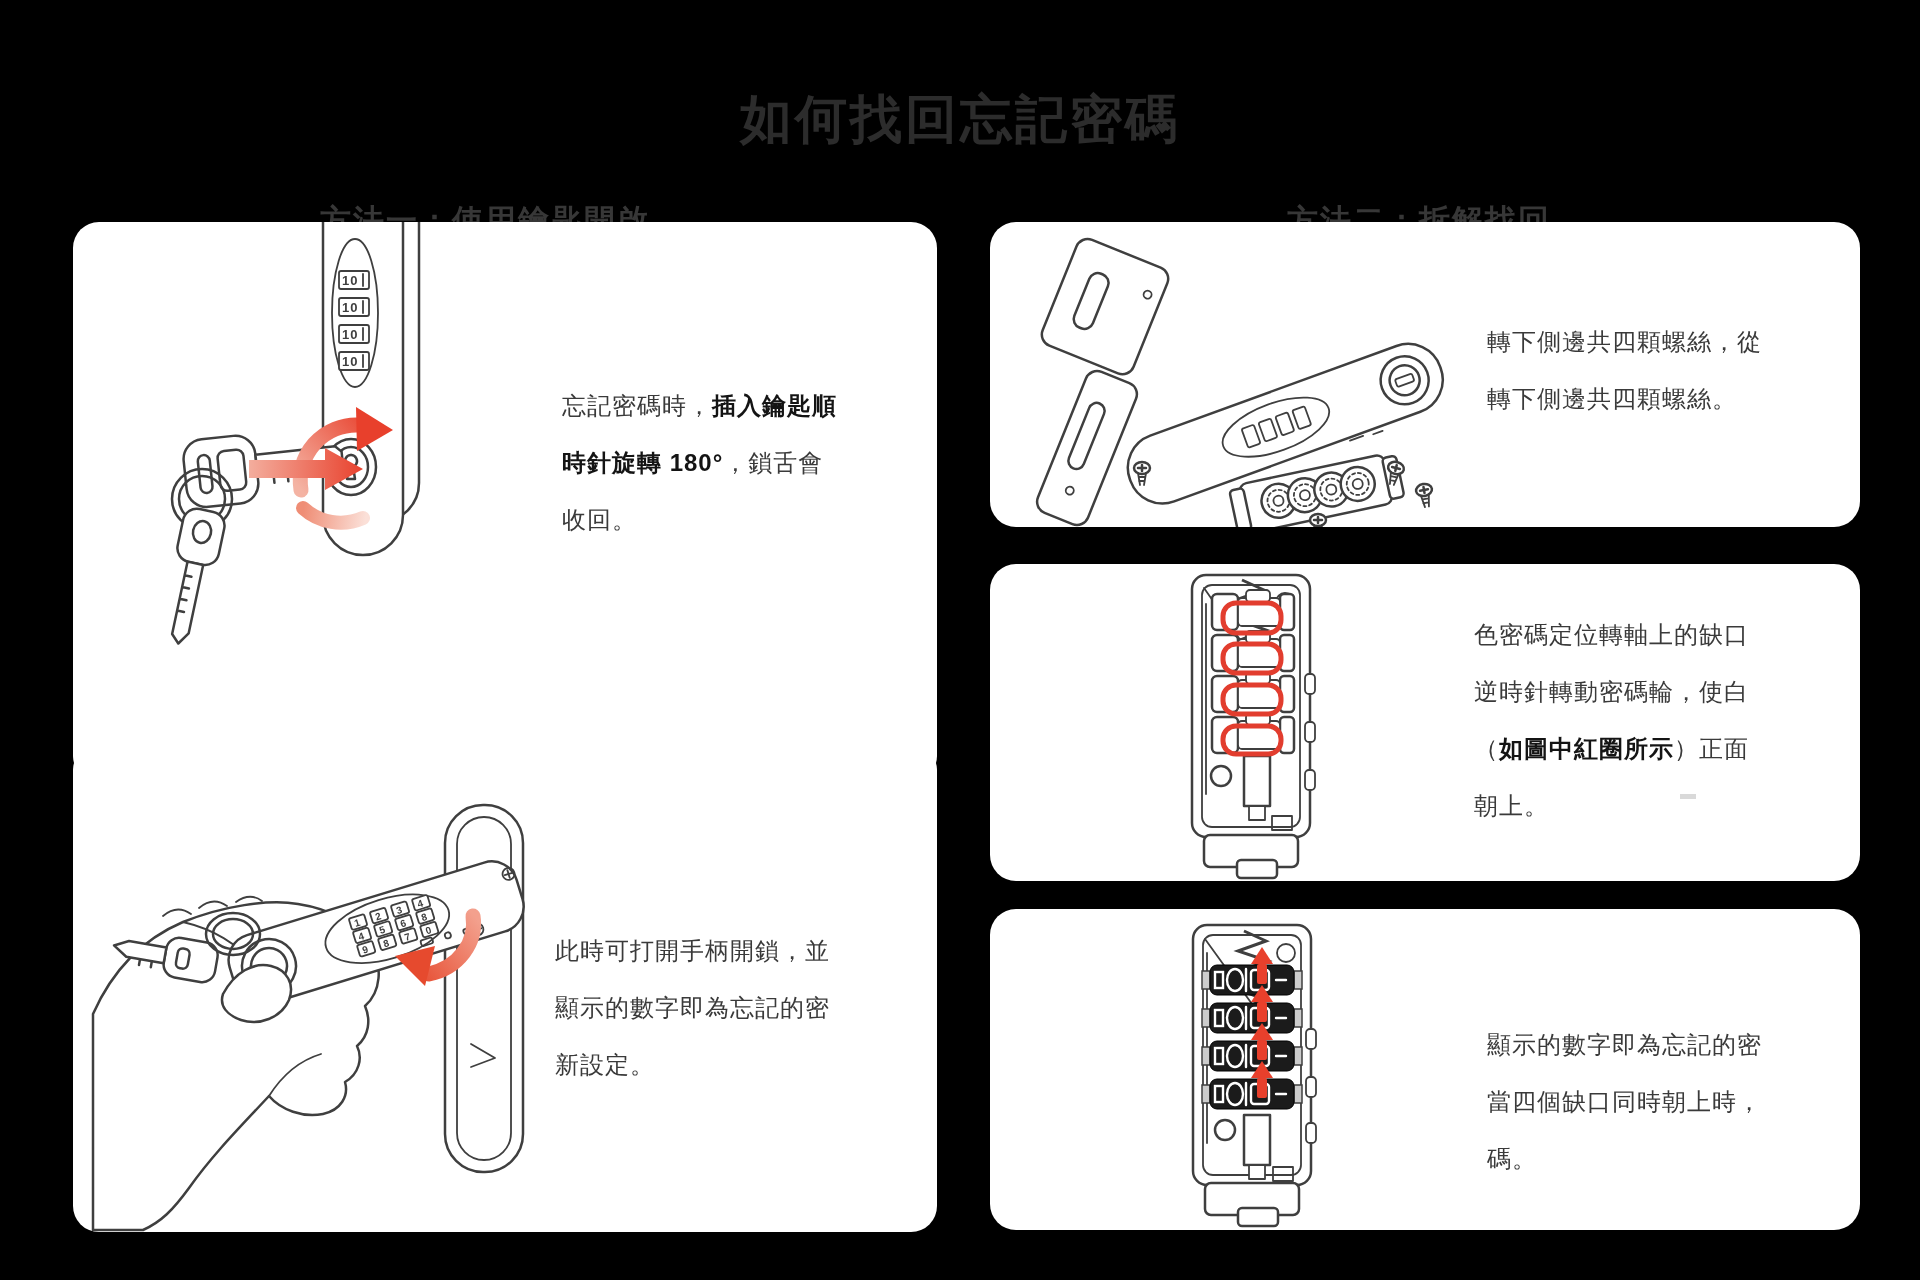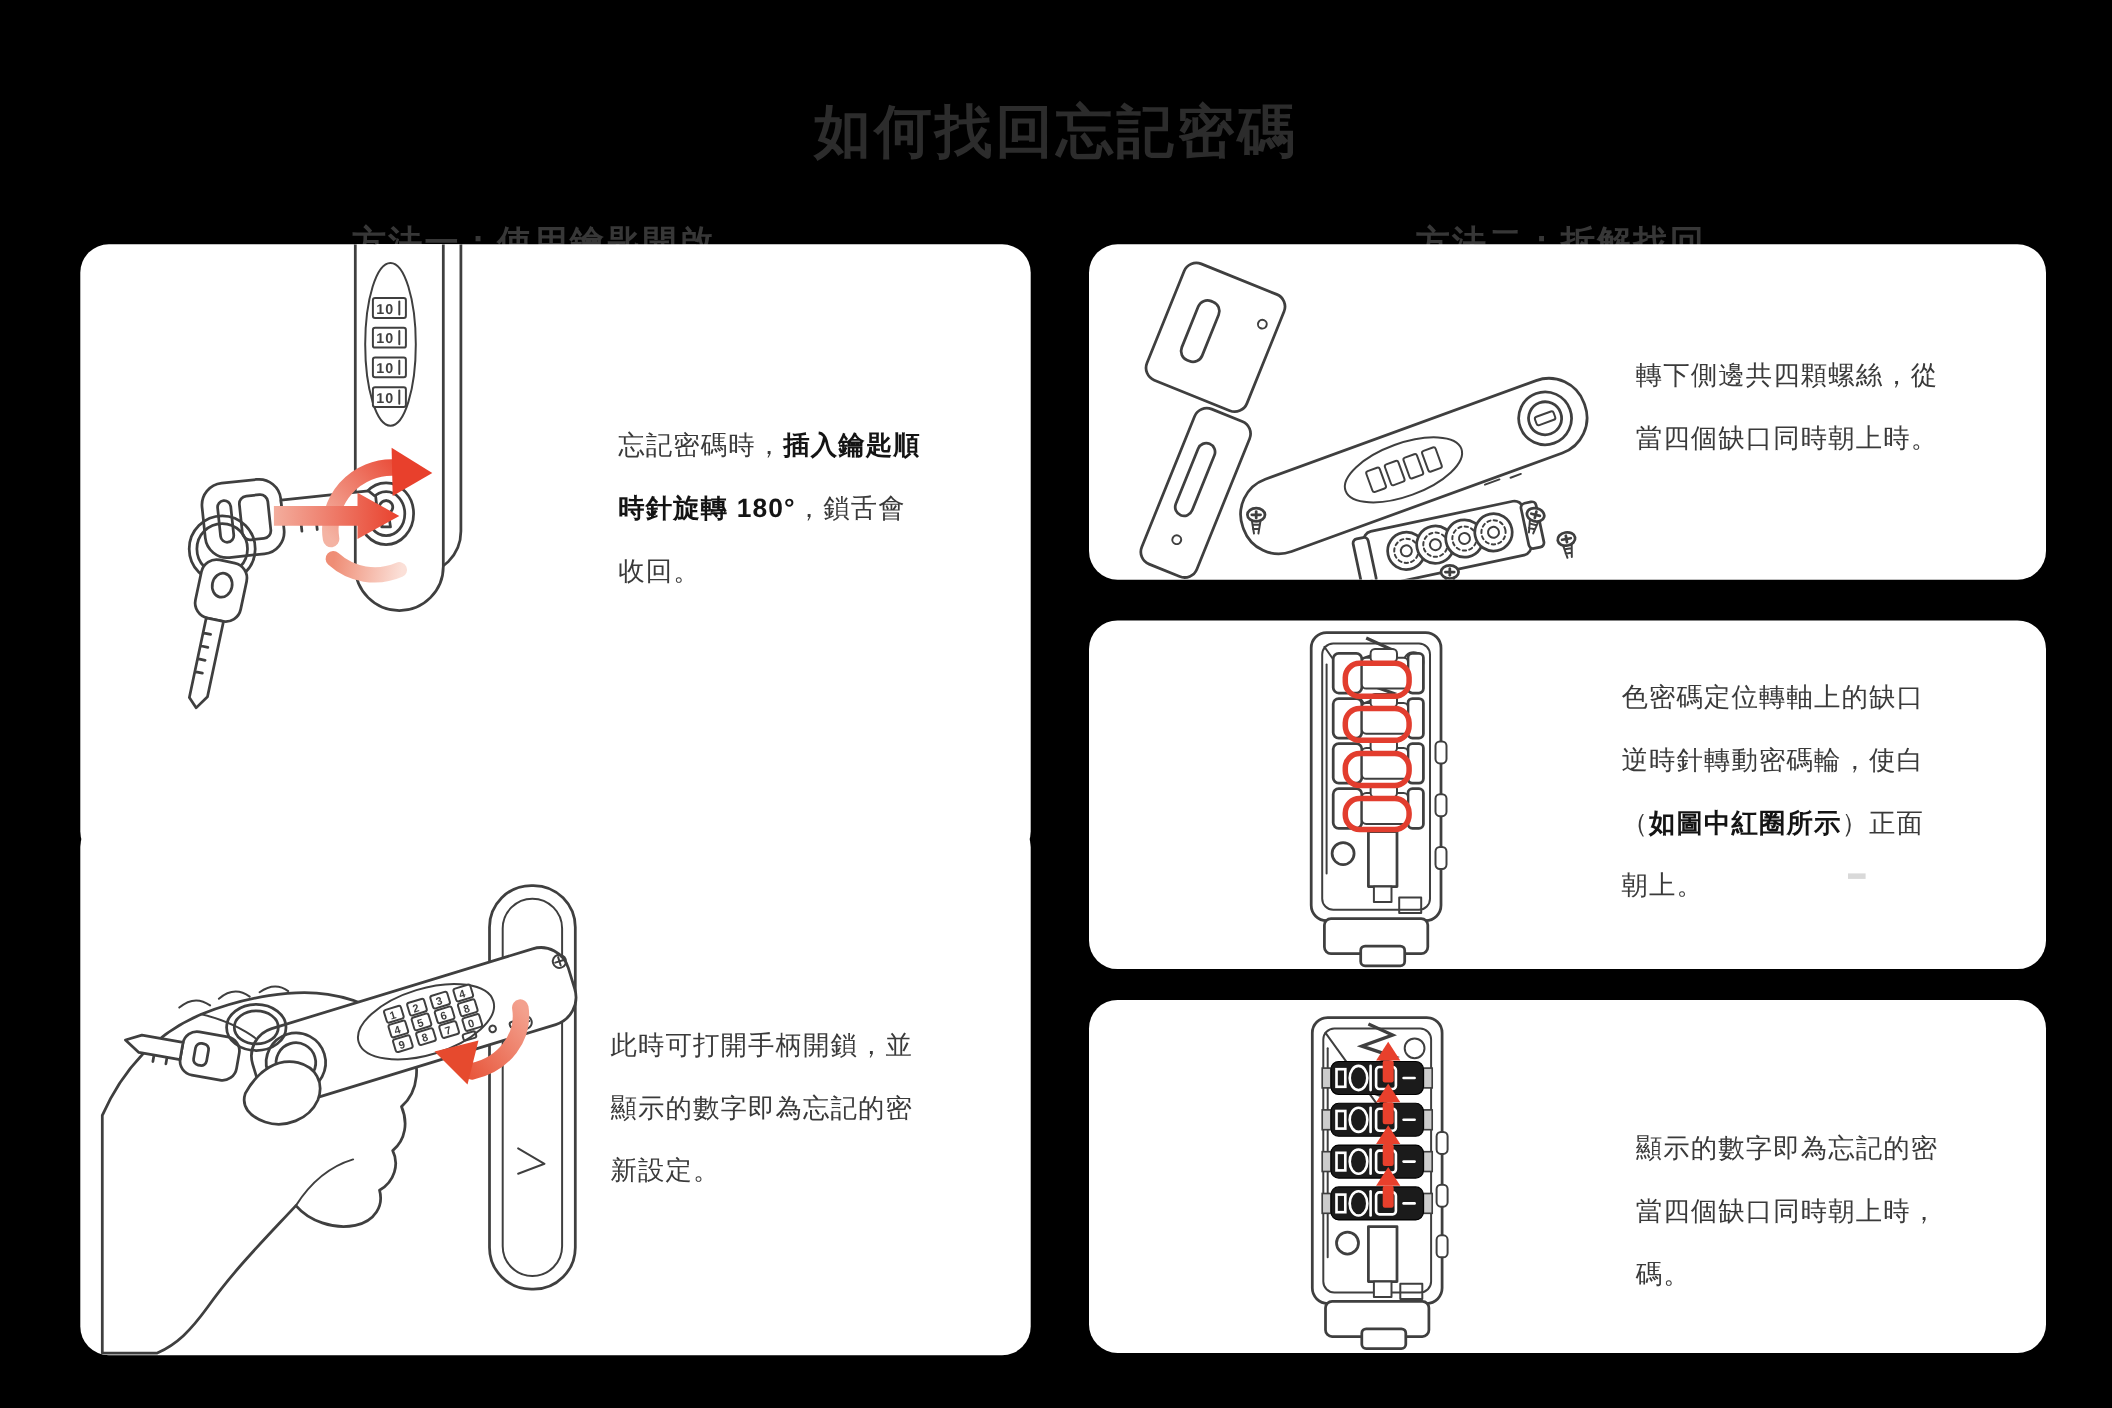--- a/index.html
+++ b/index.html
@@ -267,21 +267,21 @@
           <circle class="ln thin" cx="369" cy="270" r="5"></circle>
       </g>
     </g>
     <use href="#screw" x="152" y="246"></use>
     <use href="#screw" x="406" y="246" transform="rotate(14 406 246)"></use>
     <use href="#screw" x="434" y="268" transform="rotate(-10 434 268)"></use>
     <use href="#screw" x="328" y="298"></use>
   </svg>
   <div class="tx" id="tx-r1">
       <div><span>轉下側邊共四顆螺絲，從</span></div>
-      <div><span>當四個缺口同時朝上時。</span></div>
+      <div><span>轉下側邊共四顆螺絲。</span></div>
     </div>
 </div>
 
 <div class="card" id="card-r2">
   <svg class="illus" width="870" height="317" viewBox="0 0 870 317">
     <g>
       <rect class="ln" x="202" y="11" width="118" height="262" rx="14"></rect>
       <rect class="ln nf thin" x="212" y="21" width="98" height="242" rx="10"></rect>
       <rect class="ln" x="214" y="271" width="94" height="32" rx="6"></rect>
       <rect class="ln" x="247" y="296" width="40" height="18" rx="4"></rect>

